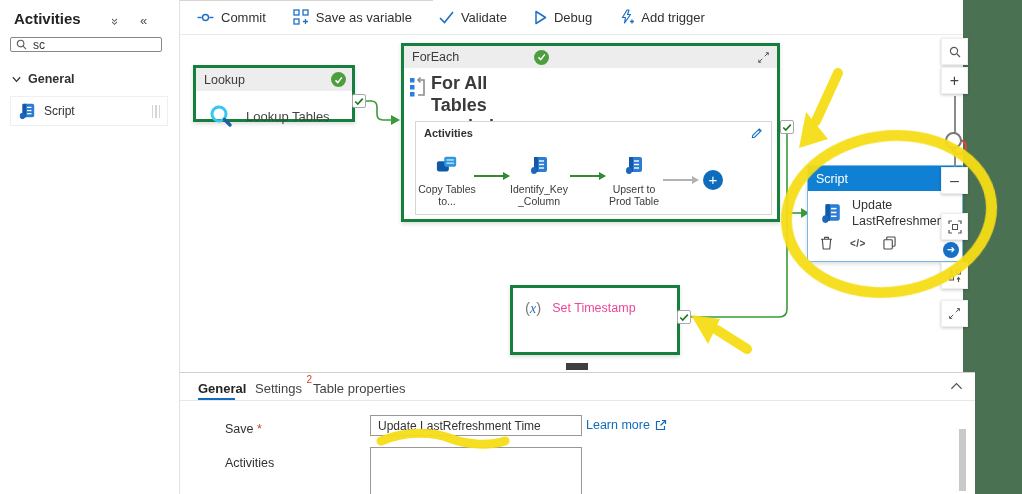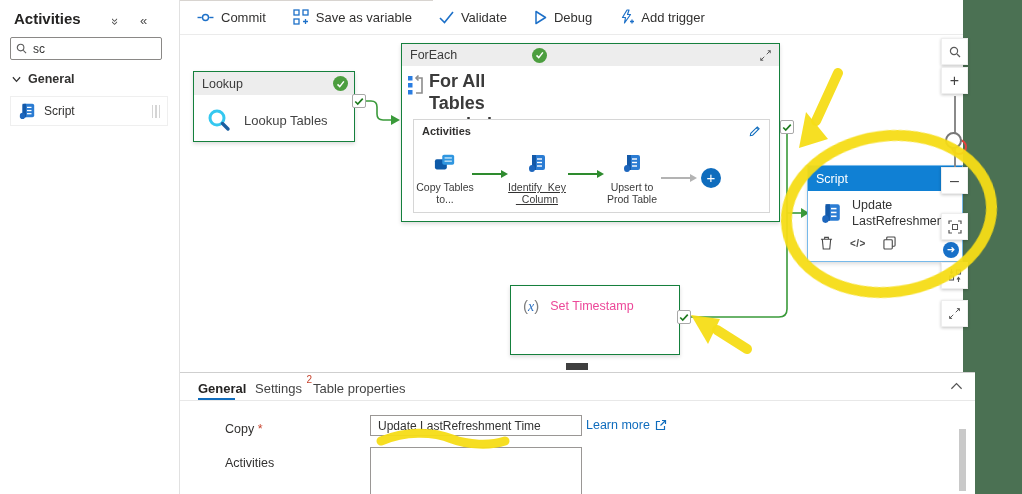--- a/index.html
+++ b/index.html
@@ -7,37 +7,37 @@
   #stage { position:relative; width:1022px; height:494px; background:#fff; overflow:hidden; font-family:"Liberation Sans","DejaVu Sans",sans-serif; color:#323130; }
 
   
   .dark-strip { position:absolute; left:963px; top:0; width:59px; height:494px; background:#4b7153; z-index:1; }
 
   
   .sidebar { position:absolute; left:0; top:0; width:180px; height:494px; background:#fff; border-right:1px solid #e1e1e1; z-index:5; }
   .sb-title { position:absolute; left:14px; top:10px; font-size:15px; font-weight:bold; color:#252423; }
   .sb-chev2 { position:absolute; left:112px; top:14px; font-size:13px; color:#4a4a4a; display:inline-block; transform:rotate(90deg); cursor:pointer; }
   .sb-collapse { position:absolute; left:140px; top:13px; font-size:13px; color:#4a4a4a; cursor:pointer; }
-  .sb-search { position:absolute; left:10px; top:37px; width:152px; height:23px; border:1px solid #8a8886; border-radius:2px; background:#fff; display:flex; align-items:center; padding:0 5px; }
+  .sb-search { position:absolute; left:10px; top:37px; width:152px; height:15px; border:1px solid #8a8886; border-radius:2px; background:#fff; display:flex; align-items:center; padding:0 5px; }
   .sb-search input { border:none; outline:none; width:110px; font-size:12px; color:#333; margin-left:6px; font-family:inherit; background:transparent; }
   .sb-section { position:absolute; left:12px; top:72px; display:flex; align-items:center; gap:7px; font-size:12.5px; font-weight:bold; color:#323130; }
   .sb-item { position:absolute; left:10px; top:96px; width:158px; height:30px; border:1px solid #efefef; background:#fff; display:flex; align-items:center; padding:0 7px; cursor:grab; }
   .sb-item-label { font-size:12px; margin-left:8px; color:#323130; flex:1; }
   .drag-dots { display:flex; gap:2px; }
   .drag-dots i { display:block; width:1.5px; height:13px; background:#d5d5d5; }
 
   
   .topbar { position:absolute; left:180px; top:0; width:783px; height:35px; background:#fff; border-bottom:1px solid #ebebeb; display:flex; align-items:center; padding-left:17px; z-index:4; }
   .tab-remnant { position:absolute; left:180px; top:0; width:253px; height:1px; background:#d8d4d0; z-index:5; }
   .tb-item { display:flex; align-items:center; gap:7px; margin-right:27px; font-size:13px; color:#323130; cursor:pointer; white-space:nowrap; }
   .tb-item svg { display:block; }
 
   
   .canvas { position:absolute; left:180px; top:35px; width:783px; height:337px; background:#fff; z-index:2; }
-  .card { position:absolute; background:#fff; border:1px solid #15803d; box-shadow:0 1.5px 4px rgba(0,0,0,.14); }
+  .card { position:absolute; background:#fff; border:3px solid #15803d; box-shadow:0 1.5px 4px rgba(0,0,0,.14); }
   .card-header { height:23px; background:#ededed; display:flex; align-items:center; padding:0 8px; font-size:12.5px; color:#3b3b3b; position:relative; }
   .status-check { width:15px; height:15px; border-radius:50%; background:#4c9e3f; display:inline-flex; align-items:center; justify-content:center; position:absolute; }
   .conn-box { position:absolute; width:14px; height:14px; background:#fff; border:1px solid #a8a8a8; border-radius:2px; display:flex; align-items:center; justify-content:center; z-index:3; cursor:pointer; }
   .harrow { position:absolute; height:2px; background:#2e8b2e; }
   .harrow:after { content:""; position:absolute; right:-6px; top:-3.5px; border-left:7px solid #2e8b2e; border-top:4.5px solid transparent; border-bottom:4.5px solid transparent; }
   .harrow.gray { background:#b3b3b3; }
   .harrow.gray:after { border-left-color:#b3b3b3; }
   .mini-item { position:absolute; width:62px; text-align:center; cursor:pointer; }
   .mini-item .lbl { font-size:10.5px; line-height:1.18; color:#3b3b3b; margin-top:3px; overflow-wrap:anywhere; }
   .plus-btn { position:absolute; width:20px; height:20px; border-radius:50%; background:#0f6cbd; color:#fff; font-size:15px; line-height:19px; text-align:center; cursor:pointer; }
@@ -164,21 +164,21 @@
   <div class="canvas">
 
     <svg width="783" height="337" style="position:absolute;left:0;top:0;">
       <path d="M186,66 H191 Q197,66 197,72 V79 Q197,85 203,85 H211" fill="none" stroke="#3a9a3a" stroke-width="1.6"></path>
       <polygon points="211,80 211,90 220,85" fill="#3a9a3a"></polygon>
       <path d="M607,99 V274 Q607,282 599,282 H511" fill="none" stroke="#3a9a3a" stroke-width="1.6"></path>
       <path d="M607,178 H621" fill="none" stroke="#3a9a3a" stroke-width="1.6"></path>
       <polygon points="621,173 621,183 629,178" fill="#3a9a3a"></polygon>
     </svg>
 
-    <div class="card" style="left:13px;top:36px;width:162px;height:71px;">
+    <div class="card" style="left:13px;top:30px;width:162px;height:57px;">
       <div class="card-header">
         <span>Lookup</span>
         <span class="status-check" style="right:6px;top:4px;">
           <svg width="9" height="8" viewBox="0 0 12 10">
               <polyline points="2,5.5 5,8.5 10.5,1.5" fill="none" stroke="#fff" stroke-width="2"></polyline>
             </svg>
         </span>
       </div>
       <div style="display:flex;align-items:center;padding:12px 0 0 12px;gap:12px;">
         <svg width="26" height="26" viewBox="0 0 26 26">
@@ -225,21 +225,21 @@
           <svg width="22" height="22" viewBox="0 0 24 22">
             <rect x="1" y="7" width="13" height="11" rx="2" fill="#0e5aa8"></rect>
               <rect x="9" y="2" width="13" height="11" rx="2" fill="#2f96e0"></rect>
             <line x1="11.5" y1="5.5" x2="19.5" y2="5.5" stroke="#cfe9fb" stroke-width="1.4"></line>
               <line x1="11.5" y1="9" x2="19.5" y2="9" stroke="#cfe9fb" stroke-width="1.4"></line>
           </svg>
           <div class="lbl">Copy Tables to...</div>
         </div>
         <div class="harrow" style="left:58px;top:53px;width:30px;"></div>
 
-        <div class="mini-item" style="left:92px;top:32px;text-decoration:underline;">
+        <div class="mini-item" style="left:92px;top:32px;">
           <svg width="20" height="22" viewBox="0 0 20 20">
             <rect x="5" y="2" width="13" height="15" rx="2" fill="#2b7cd3"></rect>
               <rect x="5" y="2" width="4" height="15" fill="#1459a8"></rect>
             <ellipse cx="5" cy="15.5" rx="3" ry="3.5" fill="#1d66bd"></ellipse>
             <line x1="10" y1="6" x2="15" y2="6" stroke="#fff" stroke-width="1.4"></line>
               <line x1="10" y1="9.5" x2="15" y2="9.5" stroke="#fff" stroke-width="1.4"></line>
               <line x1="10" y1="13" x2="15" y2="13" stroke="#fff" stroke-width="1.4"></line>
           </svg>
           <div class="lbl">Identify_Key_Column</div>
         </div>
@@ -341,21 +341,21 @@
   </div>
 
   <div class="resize-handle"></div>
   <div class="bottom-panel">
     <div class="tab active" style="left:18px;"><span>General</span></div>
     <div class="tab" style="left:75px;"><span>Settings</span><span class="tab-badge">2</span></div>
     <div class="tab" style="left:133px;"><span>Table properties</span></div>
     <div class="tab-underline"></div>
     <div class="tabs-divider"></div>
 
-    <div class="fld-label" style="left:45px;top:49px;"><span>Copy</span> <span class="req">*</span></div>
+    <div class="fld-label" style="left:45px;top:49px;"><span>Save</span> <span class="req">*</span></div>
     <input class="txt-input" value="Update LastRefreshment Time" style="">
     <div class="learn-more">
       <span>Learn more</span>
       <svg width="12" height="12" viewBox="0 0 12 12">
           <path d="M5,2.5 H1.5 V10.5 H9.5 V7" fill="none" stroke="#0f6cbd" stroke-width="1.2"></path>
           <path d="M5.5,6.5 L10.5,1.5 M7,1.5 H10.5 V5" fill="none" stroke="#0f6cbd" stroke-width="1.2"></path>
         </svg>
     </div>
     <div class="fld-label" style="left:45px;top:83px;">Activities</div>
     <textarea class="txt-area" style=""></textarea>

